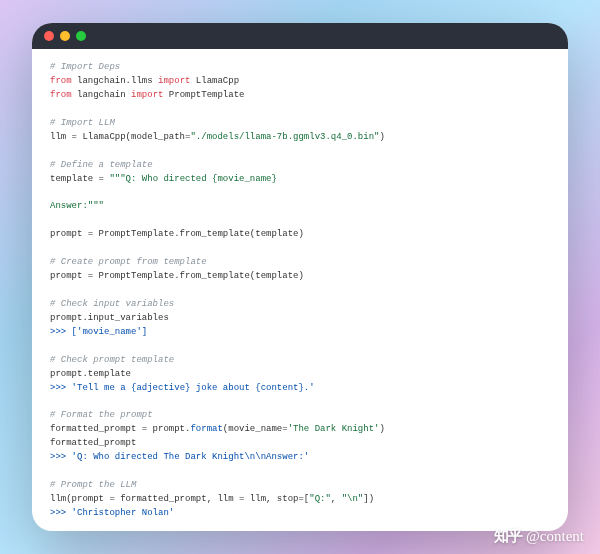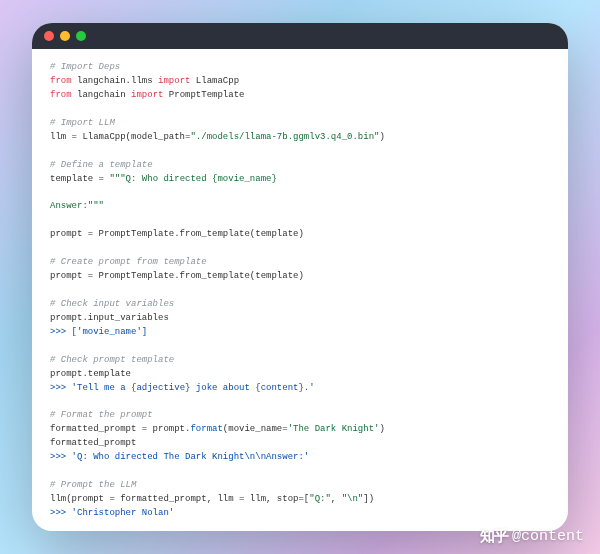--- a/index.html
+++ b/index.html
@@ -48,21 +48,21 @@
     }
     .c-comment { color: #8a949e; font-style: italic; }
     .c-keyword { color: #d73a49; }
     .c-string  { color: #166f3a; }
     .c-func    { color: #0550ae; }
     .c-repl    { color: #0550ae; }
     .watermark {
       position: absolute;
       right: 16px;
       bottom: 8px;
-      font-family: Liberation Mono, monospace;
+      font-family: Liberation Serif, serif;
       font-size: 15px;
       color: #fff;
       font-weight: 500;
       display: flex;
       align-items: center;
       gap: 4px;
       text-shadow: 0 1px 3px rgba(0,0,0,0.25);
     }
     .zhihu-icon {
       font-weight: 700;

